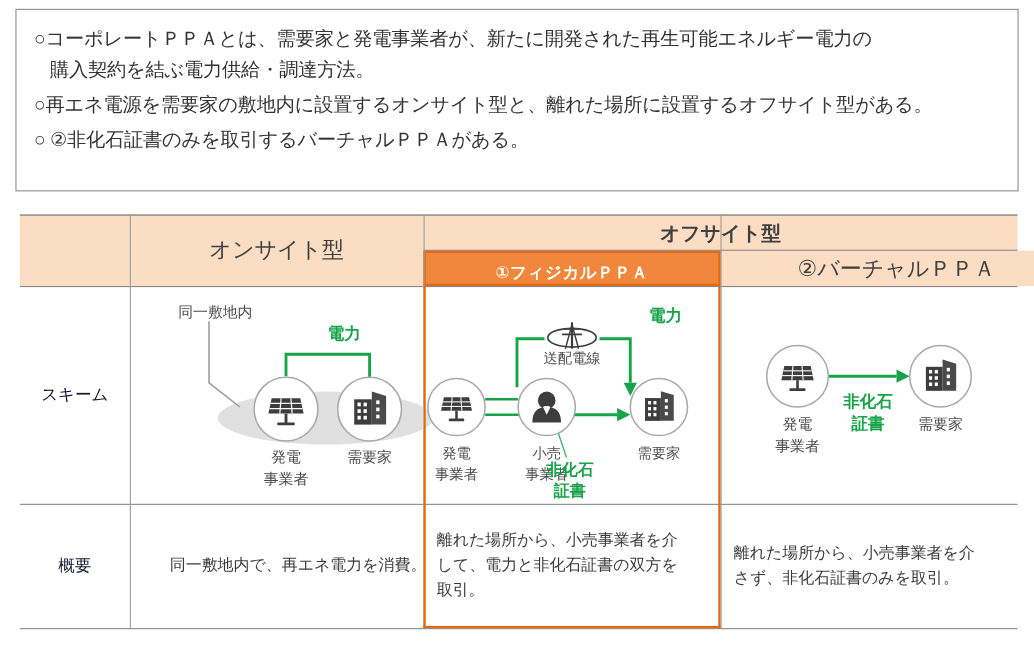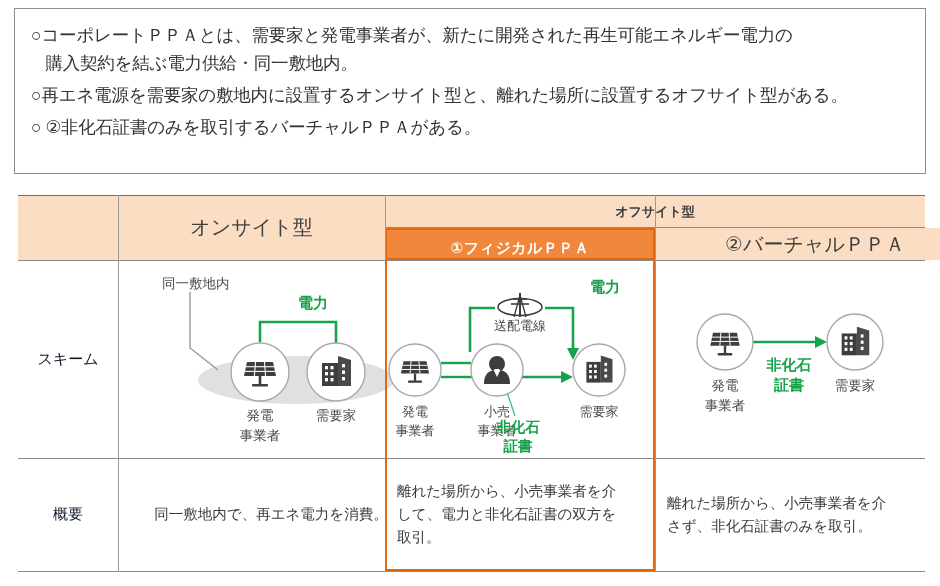--- a/index.html
+++ b/index.html
@@ -68,21 +68,21 @@
 <body>
 
 <div class="page">
 
   <div class="summary-box">
 
     <div class="bullet">
       <span class="mark">○</span>
       <span class="txt">
         <span>コーポレートＰＰＡとは、需要家と発電事業者が、新たに開発された再生可能エネルギー電力の</span>
-        <span class="l2">購入契約を結ぶ電力供給・同一敷地内。</span>
+        <span class="l2">購入契約を結ぶ電力供給・調達方法。</span>
       </span>
     </div>
 
     <div class="bullet">
       <span class="mark">○</span>
       <span class="txt">
         <span>再エネ電源を需要家の敷地内に設置するオンサイト型と、離れた場所に設置するオフサイト型がある。</span>
       </span>
     </div>
 
@@ -95,21 +95,21 @@
 
   </div>
 
   <div class="tbl">
 
     <div class="hd" style="left:0;top:0;width:100px;height:65px;"></div>
     <div class="hd" style="left:100px;top:0;width:267px;height:65px;display:flex;align-items:center;justify-content:center;">
       <span class="hd-label">オンサイト型</span>
     </div>
     <div class="hd" style="left:367px;top:0;width:540px;height:33px;display:flex;align-items:center;justify-content:center;">
-      <span class="hd-label" style="font-weight:bold;font-size:13px;">オフサイト型</span>
+      <span class="hd-label" style="font-weight:bold;font-size:18px;">オフサイト型</span>
     </div>
     <div class="hd" style="left:367px;top:33px;width:270px;height:32px;"></div>
     <div class="hd" style="left:637px;top:33px;width:320px;height:32px;display:flex;align-items:center;justify-content:center;">
       <span class="hd-label">②バーチャルＰＰＡ</span>
     </div>
 
     <div class="hl-head" style="left:367px;top:33px;width:270px;height:32px;">
       <span>①フィジカルＰＰＡ</span>
     </div>
 

